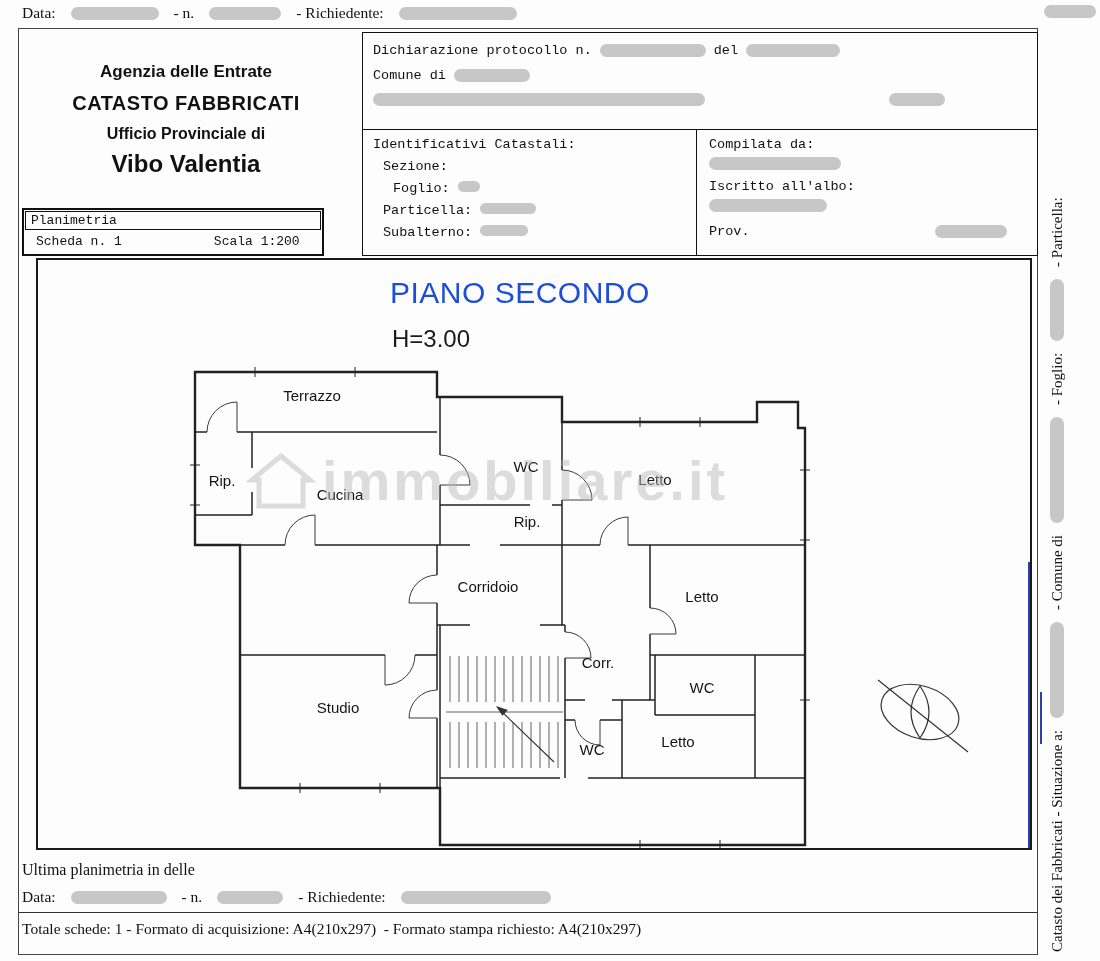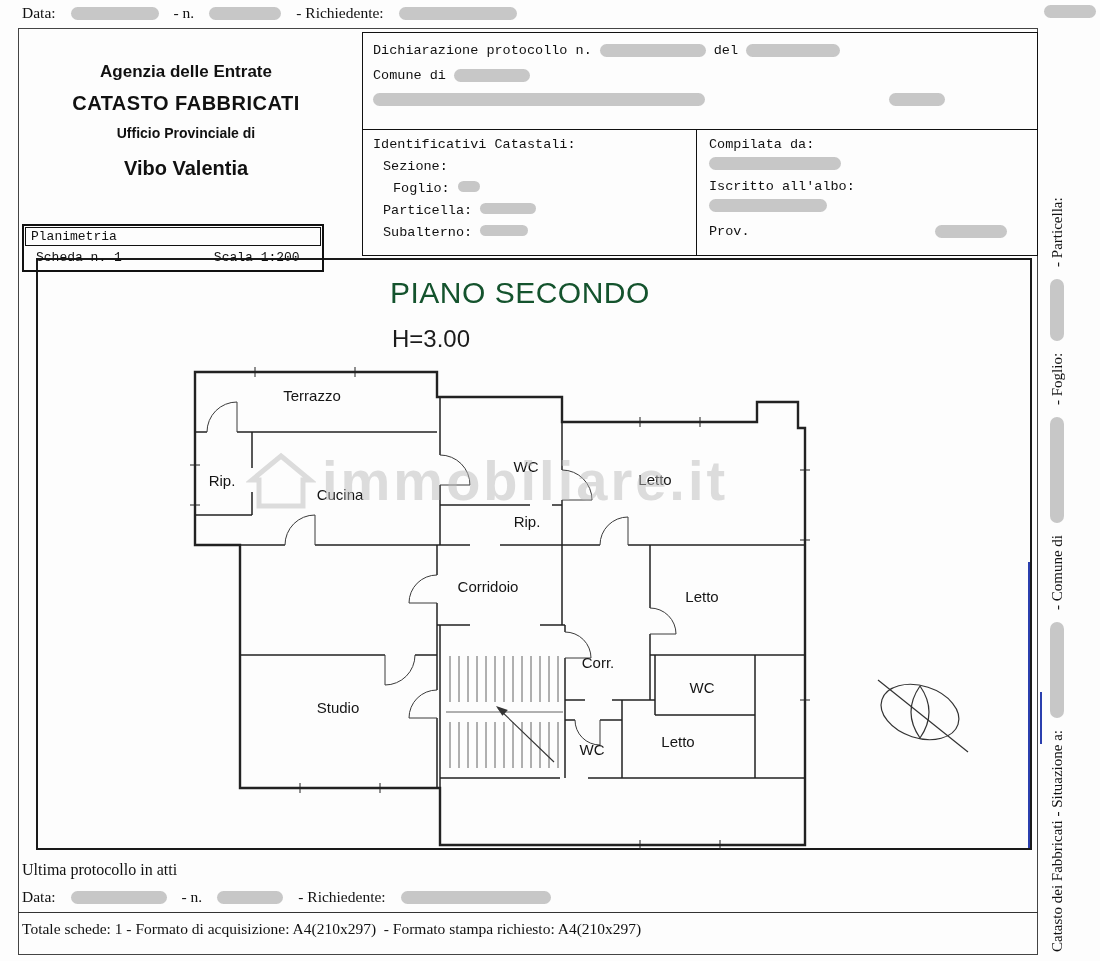--- a/index.html
+++ b/index.html
@@ -32,46 +32,46 @@
 
   
   .page-frame { left: 18px; top: 28px; width: 1020px; height: 927px; border: 1px solid #444; }
   .plan-frame { left: 36px; top: 258px; width: 996px; height: 592px; border: 2px solid #1a1a1a; }
 
   
   .agency { left: 50px; top: 62px; width: 272px; text-align: center;
             font-family: "Liberation Sans", sans-serif; font-weight: bold; }
   .agency .l1 { font-size: 17px; margin-bottom: 10px; }
   .agency .l2 { font-size: 20px; margin-bottom: 10px; letter-spacing: 0.5px; }
-  .agency .l3 { font-size: 14px; margin-bottom: 16px; }
-  .agency .l4 { font-size: 20px; }
-
-  
-  .planimetria-box { left: 22px; top: 224px; width: 302px; height: 48px; border: 2px solid #111;
+  .agency .l3 { font-size: 16px; margin-bottom: 7px; }
+  .agency .l4 { font-size: 24px; }
+
+  
+  .planimetria-box { left: 22px; top: 208px; width: 302px; height: 48px; border: 2px solid #111;
                      font-family: "Liberation Mono", monospace; font-size: 13px; }
   .planimetria-box .title-cell { border: 1.5px solid #111; margin: 1px; padding: 1px 5px; }
   .planimetria-box .row { display: flex; padding: 3px 12px; }
   .planimetria-box .row .scala { margin-left: 92px; }
 
   
   .decl-box { left: 362px; top: 32px; width: 676px; height: 224px; border: 1.5px solid #111;
               font-family: "Liberation Mono", monospace; font-size: 13.5px; }
   .decl-top { height: 97px; border-bottom: 1.5px solid #111; padding: 10px 10px 0 10px; }
   .decl-top .row { display: flex; align-items: center; gap: 8px; margin-bottom: 10px; }
   .decl-bottom { display: flex; height: 125px; }
   .ident { width: 333px; padding: 7px 10px 0 10px; }
   .ident .row { display: flex; gap: 8px; height: 22px; }
   .ind1 { padding-left: 10px; }
   .ind2 { padding-left: 20px; }
   .compilata { flex: 1; border-left: 1.5px solid #111; padding: 7px 12px 0 12px; }
   .compilata .row { display: flex; align-items: center; }
 
   
   .plan-title { left: 390px; top: 276px; font-family: "Liberation Sans", sans-serif;
-                font-size: 30px; letter-spacing: 0.5px; color: #14532d; }
+                font-size: 30px; letter-spacing: 0.5px; color: #1d4ed8; }
   .plan-h     { left: 392px; top: 318px; font-family: "Liberation Sans", sans-serif;
                 font-size: 24px; color: #1b1b1b; margin-top: 7px; }
 
   
   svg.plan { left: 0; top: 0; pointer-events: none; }
   .wall-outer { stroke: var(--wall, #222); stroke-width: 2.4; fill: none; }
   .wall-inner { stroke: var(--wall, #222); stroke-width: 1.5; fill: none; }
   .door-arc   { stroke: #3a3a3a; stroke-width: 1; fill: none; }
   .stair-line { stroke: #3a3a3a; stroke-width: 0.8; fill: none; }
   .tick       { stroke: var(--wall, #222); stroke-width: 1; }
@@ -258,21 +258,21 @@
     </g>
 </svg>
 
 <div class="abs watermark">
   <svg width="70" height="62">
     <path d="M35,6 L64,30 L57,30 L57,56 L13,56 L13,30 L6,30 Z" fill="none" stroke="#b9b9b9" stroke-width="5"></path>
   </svg>
   <span class="wm-text">immobiliare.it</span>
 </div>
 
-<div class="abs text-line ultima">Ultima protocollo in atti</div>
+<div class="abs text-line ultima">Ultima planimetria in delle</div>
 <div class="abs text-line footer-data">
   <span>Data:</span>
   <span class="redact" style="width:96px"></span>
   <span>- n.</span>
   <span class="redact" style="width:66px"></span>
   <span>- Richiedente:</span>
   <span class="redact" style="width:150px"></span>
 </div>
 <div class="abs rule"></div>
 <div class="abs totale">Totale schede: 1 - Formato di acquisizione: A4(210x297)  - Formato stampa richiesto: A4(210x297)</div>

